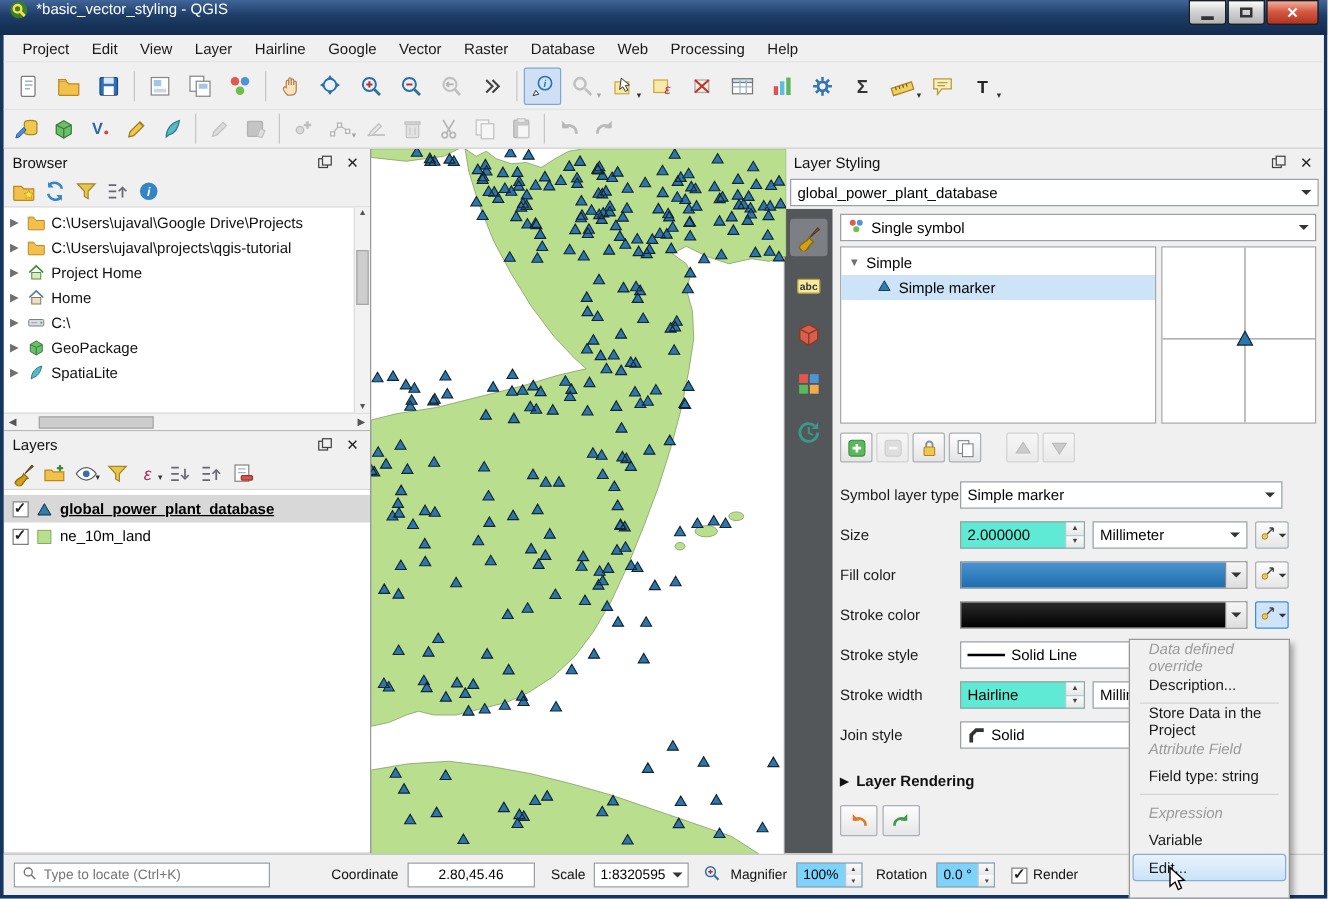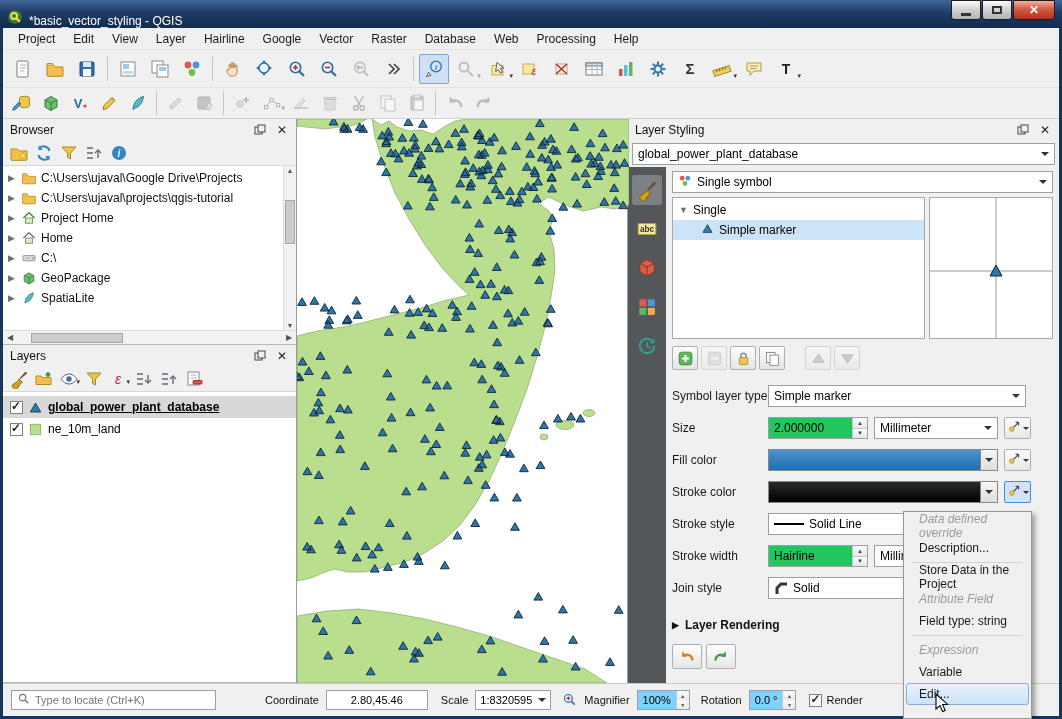--- a/index.html
+++ b/index.html
@@ -1,21 +1,21 @@
 <!DOCTYPE html>
 <html><head>
 <meta charset="utf-8">
 <style>
   * { margin:0; padding:0; box-sizing:border-box; }
   html,body { width:1062px; height:719px; overflow:hidden; font-family:"Liberation Sans",sans-serif; font-size:12px; }
   .window { position:relative; width:1062px; height:719px; background:#16355e; overflow:hidden; }
 
   
   .titlebar { position:absolute; top:0; left:0; right:0; height:28px;
-    background:linear-gradient(180deg,#41659a,#1d3c66 45%,#122b4e); display:flex; align-items:flex-end; padding:0 7px; gap:6px; }
+    background:linear-gradient(180deg,#41659a,#1d3c66 45%,#122b4e); display:flex; align-items:flex-start; padding:0 7px; gap:6px; }
   .title-text { color:#fff; font-size:12px; flex:1; }
   .win-controls { display:flex; gap:1px; align-self:flex-start; margin-top:0px; }
   .win-btn { width:30px; height:20px; border:1px solid #1d1d1d; border-radius:0 0 3px 3px;
     background:linear-gradient(#fdfdfd,#d3d3d3 45%,#b3b3b3); display:flex; align-items:center; justify-content:center; cursor:default; }
   .win-btn.close { width:42px; background:linear-gradient(#f2b0a0,#d65a42 45%,#b23320); color:#fff; font-weight:bold; }
   .glyph-min { width:10px; height:3px; background:#333; margin-top:9px; }
   .glyph-max { width:10px; height:8px; border:2px solid #333; }
   .glyph-close { color:#fff; font-size:12px; font-weight:bold; }
 
   .inner { position:absolute; top:28px; left:3px; right:3px; bottom:3px; background:#f0f0f0; display:flex; flex-direction:column; }
@@ -88,21 +88,21 @@
   .symbol-preview { width:124px; background:#fff; border:1px solid #a8a8a8; position:relative; }
   .symbol-btns { display:flex; gap:3px; margin:7px 0 0 0; }
   .sym-btn { width:26px; height:24px; border:1px solid #aab0b6; border-radius:2px;
     background:linear-gradient(#fdfdfd,#e4e4e4); display:flex; align-items:center; justify-content:center; }
   .sym-btn.disabled { filter:grayscale(1) opacity(.45); }
   .sym-gap { width:14px; }
   .form { margin-top:10px; }
   .form-row { display:flex; align-items:center; height:32px; }
   .form-label { width:96px; color:#1a1a1a; flex:none; }
   .controls { display:flex; align-items:center; gap:6px; flex:1; }
-  .spin { width:100px; height:22px; background:#22c55e; border:1px solid #9aa0a6; display:flex; }
+  .spin { width:100px; height:22px; background:#5eead4; border:1px solid #9aa0a6; display:flex; }
   .spin-text { flex:1; display:flex; align-items:center; padding-left:5px; overflow:hidden; }
   .spin-arrows { width:15px; border-left:1px solid #c4c8cc; display:flex; flex-direction:column; }
   .spin-arrows span { flex:1; display:flex; align-items:center; justify-content:center; font-size:6px; color:#444; background:linear-gradient(#fbfbfb,#e8e8e8); }
   .spin-arrows span:first-child { border-bottom:1px solid #c4c8cc; }
   .combo.w230 { width:230px; } .combo.w124 { width:124px; }
   .color-btn { width:230px; height:22px; border:1px solid #888; display:flex; background:#fff; }
   .color-fill { flex:1; }
   .color-fill.blue { background:linear-gradient(#4a93cf,#1f6eae); }
   .color-fill.black { background:linear-gradient(#2a2a2a,#000); }
   .color-dd { width:17px; border-left:1px solid #888; background:linear-gradient(#f6f6f6,#dedede); display:flex; align-items:center; justify-content:center; }
@@ -732,21 +732,21 @@
                     <circle cx="10" cy="13.5" r="3.4" fill="#6cc04a"></circle>
                   </svg></span>
               <span>Single symbol</span>
                 <span class="combo-arrow"></span>
             </div>
 
             <div class="symbol-area">
               <div class="symbol-tree">
                 <div class="sym-row">
                   <span class="expander">▼</span>
-                  <span>Single</span>
+                  <span>Simple</span>
                 </div>
                 <div class="sym-row child selected">
                   <span id="simple-marker-icon"><svg width="13" height="13" viewBox="0 0 20 20">
                         <path d="M10 4l7 12H3z" fill="#2e7db1" stroke="#10222e"></path>
                       </svg></span>
                   <span>Simple marker</span>
                 </div>
               </div>
               <div class="symbol-preview">
                 <svg width="122" height="140">

